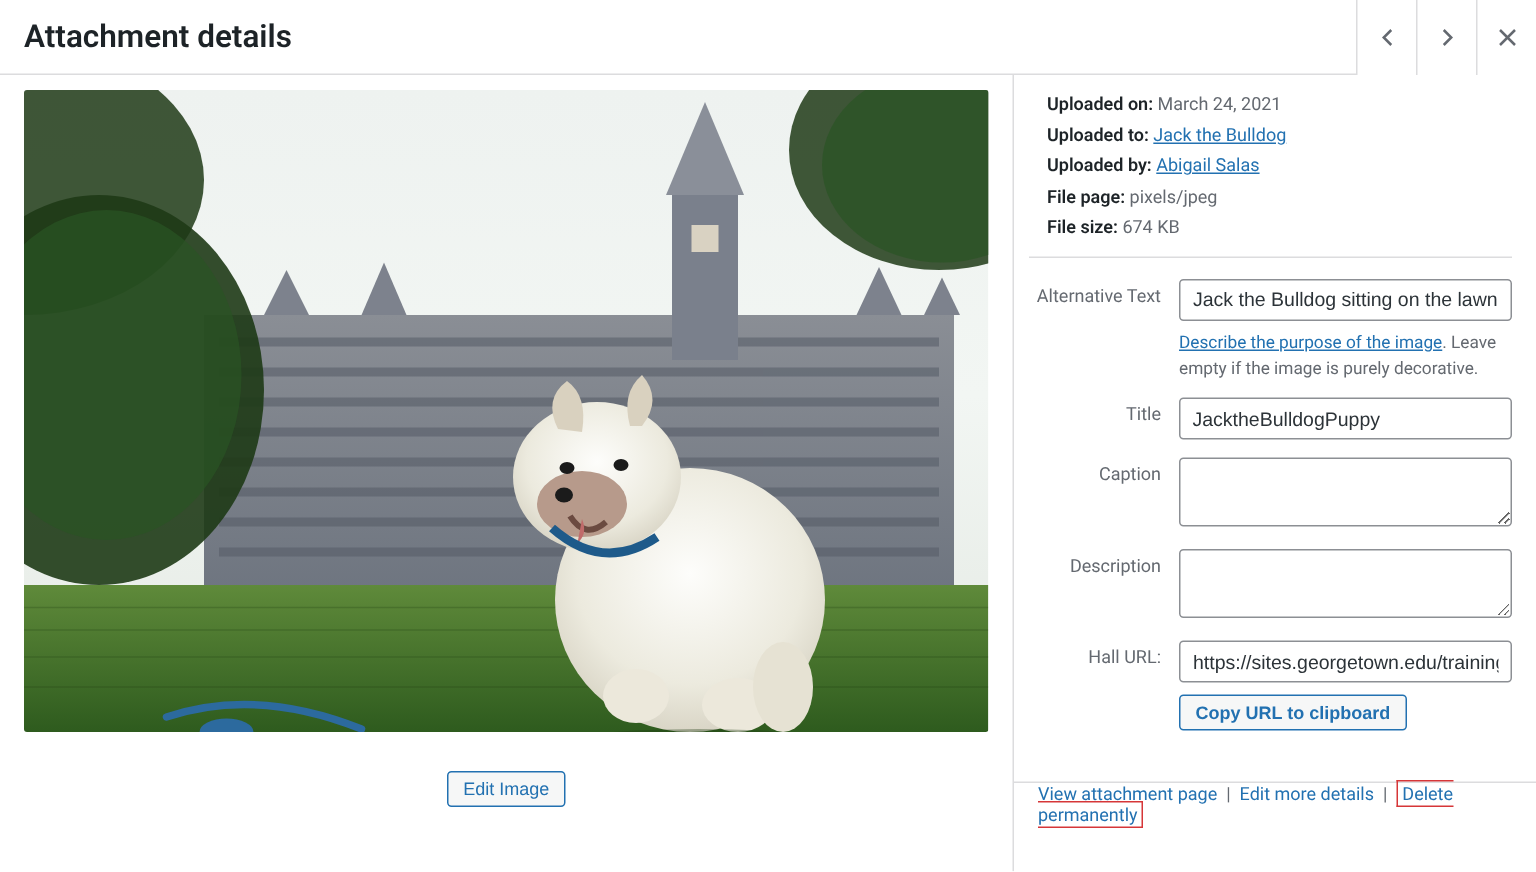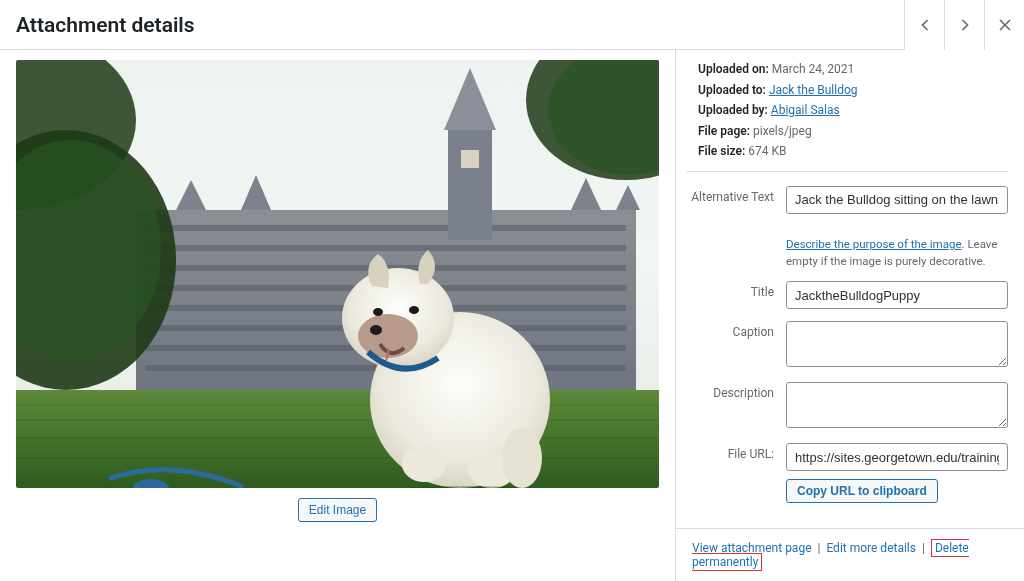--- a/index.html
+++ b/index.html
@@ -19,20 +19,21 @@
   .hbtn {
     width: 40px; height: 50px; border-left: 1px solid #dcdcde;
     display: flex; align-items: center; justify-content: center;
     color: #646970; cursor: pointer; background: #fff;
   }
   .hbtn svg { width: 20px; height: 20px; stroke: currentColor; fill: none; stroke-width: 2; }
   .body { flex: 1; display: flex; overflow: hidden; }
   .left {
     flex: 1; padding: 10px 16px; display: flex; flex-direction: column; align-items: center;
     border-right: 1px solid #dcdcde;
+    gap: 16px;
   }
   .preview {
     width: 643px; height: 428px; border-radius: 2px; overflow: hidden; position: relative;
   }
   .preview svg { width: 100%; height: 100%; display: block; }
   .edit-btn {
     margin-top: 10px; padding: 4px 10px; border: 1px solid #2271b1; color: #2271b1;
     background: #f6f7f7; border-radius: 3px; font-size: 12px; cursor: pointer;
   }
   .right {
@@ -50,28 +51,28 @@
   }
   .field-control { flex: 1; }
   .field-control input[type=text] {
     width: 100%; height: 28px; padding: 3px 8px; border: 1px solid #8c8f94;
     border-radius: 3px; font-size: 13px; color: #2c3338;
   }
   .field-control textarea {
     width: 100%; height: 46px; padding: 4px 8px; border: 1px solid #8c8f94;
     border-radius: 3px; font-size: 13px; resize: vertical;
   }
-  .helper { font-size: 11.5px; color: #646970; margin-top: 22px; line-height: 1.45; }
+  .helper { font-size: 11.5px; color: #646970; margin-top: 6px; line-height: 1.45; }
   .helper a { color: #2271b1; text-decoration: underline; }
   .copy-btn {
     margin-top: 8px; padding: 4px 10px; border: 1px solid #2271b1; color: #2271b1;
     background: #f6f7f7; border-radius: 3px; font-size: 12px; cursor: pointer; font-weight: bold;
   }
   .footer-links {
-    border-top: 1px solid #dcdcde; padding: 12px 16px; margin-top: 6px;
+    border-top: 1px solid #dcdcde; padding: 0 16px; margin-top: 6px;
     font-size: 12px;
   }
   .footer-links a { color: #2271b1; text-decoration: none; }
   .footer-links .sep { color: #646970; padding: 0 3px; }
   .danger { color: #d63638; }
   .danger-box { border: 1px solid #d63638; padding: 1px 3px; }
 </style>
 </head>
 <body>
 
@@ -222,21 +223,21 @@
         </div>
 
         <div class="field">
           <div class="field-label">Description</div>
           <div class="field-control">
             <textarea style=""></textarea>
           </div>
         </div>
 
         <div class="field">
-          <div class="field-label">File URL:</div>
+          <div class="field-label">Hall URL:</div>
           <div class="field-control">
             <input type="text" readonly="" value="https://sites.georgetown.edu/training/wp-content/uploads/sites/..." style="">
             <button class="copy-btn">Copy URL to clipboard</button>
           </div>
         </div>
 
       </div>
 
       <div class="footer-links">
         <a href="#">View attachment page</a>

